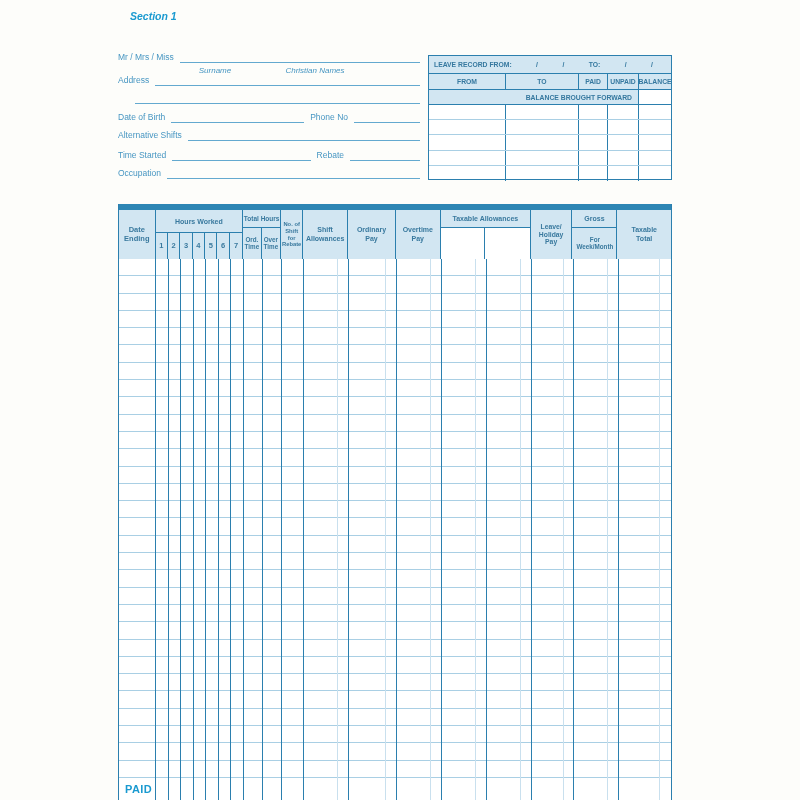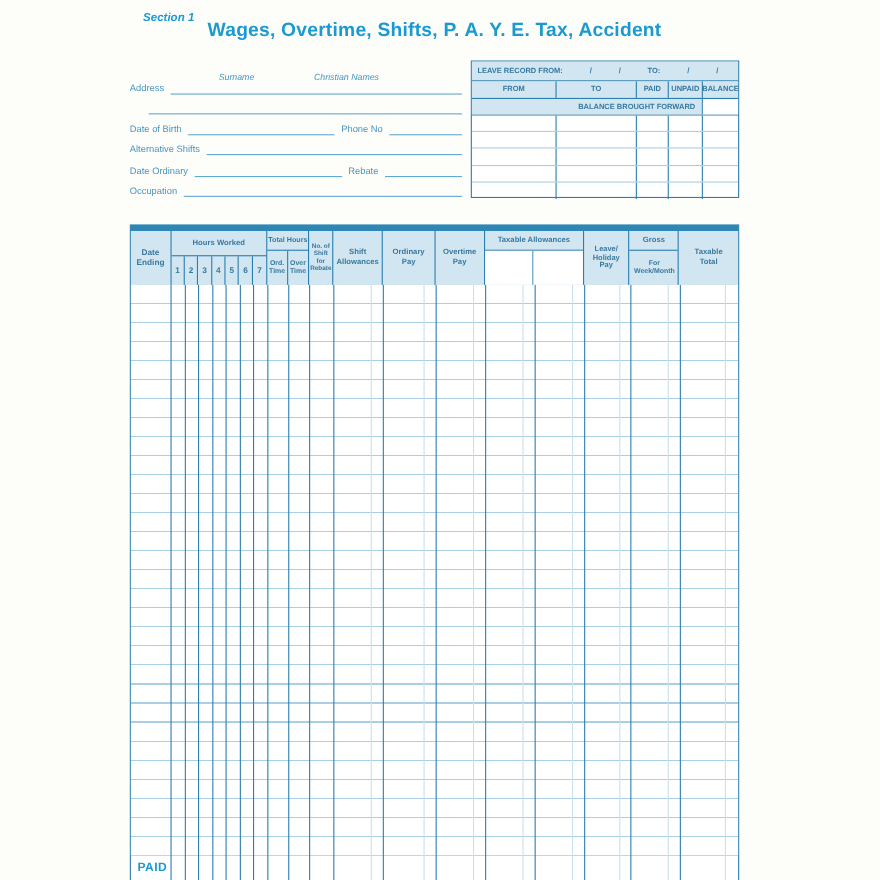--- a/index.html
+++ b/index.html
@@ -56,22 +56,25 @@
   .totallabel{position:absolute;left:6px;top:5px;font-size:11px;font-weight:bold;color:#1a9ad0;
         letter-spacing:.4px;}
   .afterrow{height:13px;}
 </style>
 </head>
 <body>
 
 <div class="page">
 
   <div class="section-label">Section 1</div>
-  <div class="page-title">Wages, Overtime, Shifts, P. A. Y. E. Tax, Accident</div>
-
+
+  <div class="frow" style="left:118px;top:52px;width:302px;">
+    <span class="lbl">Mr / Mrs / Miss</span>
+    <span class="fline"></span>
+  </div>
   <div class="caption" style="left:180px;top:66px;width:70px;">Surname</div>
   <div class="caption" style="left:265px;top:66px;width:100px;">Christian Names</div>
 
   <div class="frow" style="left:118px;top:75px;width:302px;">
     <span class="lbl">Address</span>
     <span class="fline"></span>
   </div>
   <div class="frow" style="left:135px;top:93px;width:285px;">
     <span class="fline"></span>
   </div>
@@ -82,21 +85,21 @@
     <span class="lbl">Phone No</span>
     <span class="fline fixed" style="width:66px;"></span>
   </div>
 
   <div class="frow" style="left:118px;top:130px;width:302px;">
     <span class="lbl">Alternative Shifts</span>
     <span class="fline"></span>
   </div>
 
   <div class="frow" style="left:118px;top:150px;width:302px;">
-    <span class="lbl">Date Ordinary</span>
+    <span class="lbl">Time Started</span>
     <span class="fline"></span>
     <span class="lbl">Rebate</span>
     <span class="fline fixed" style="width:70px;"></span>
   </div>
 
   <div class="frow" style="left:118px;top:168px;width:302px;">
     <span class="lbl">Occupation</span>
     <span class="fline"></span>
   </div>
 

